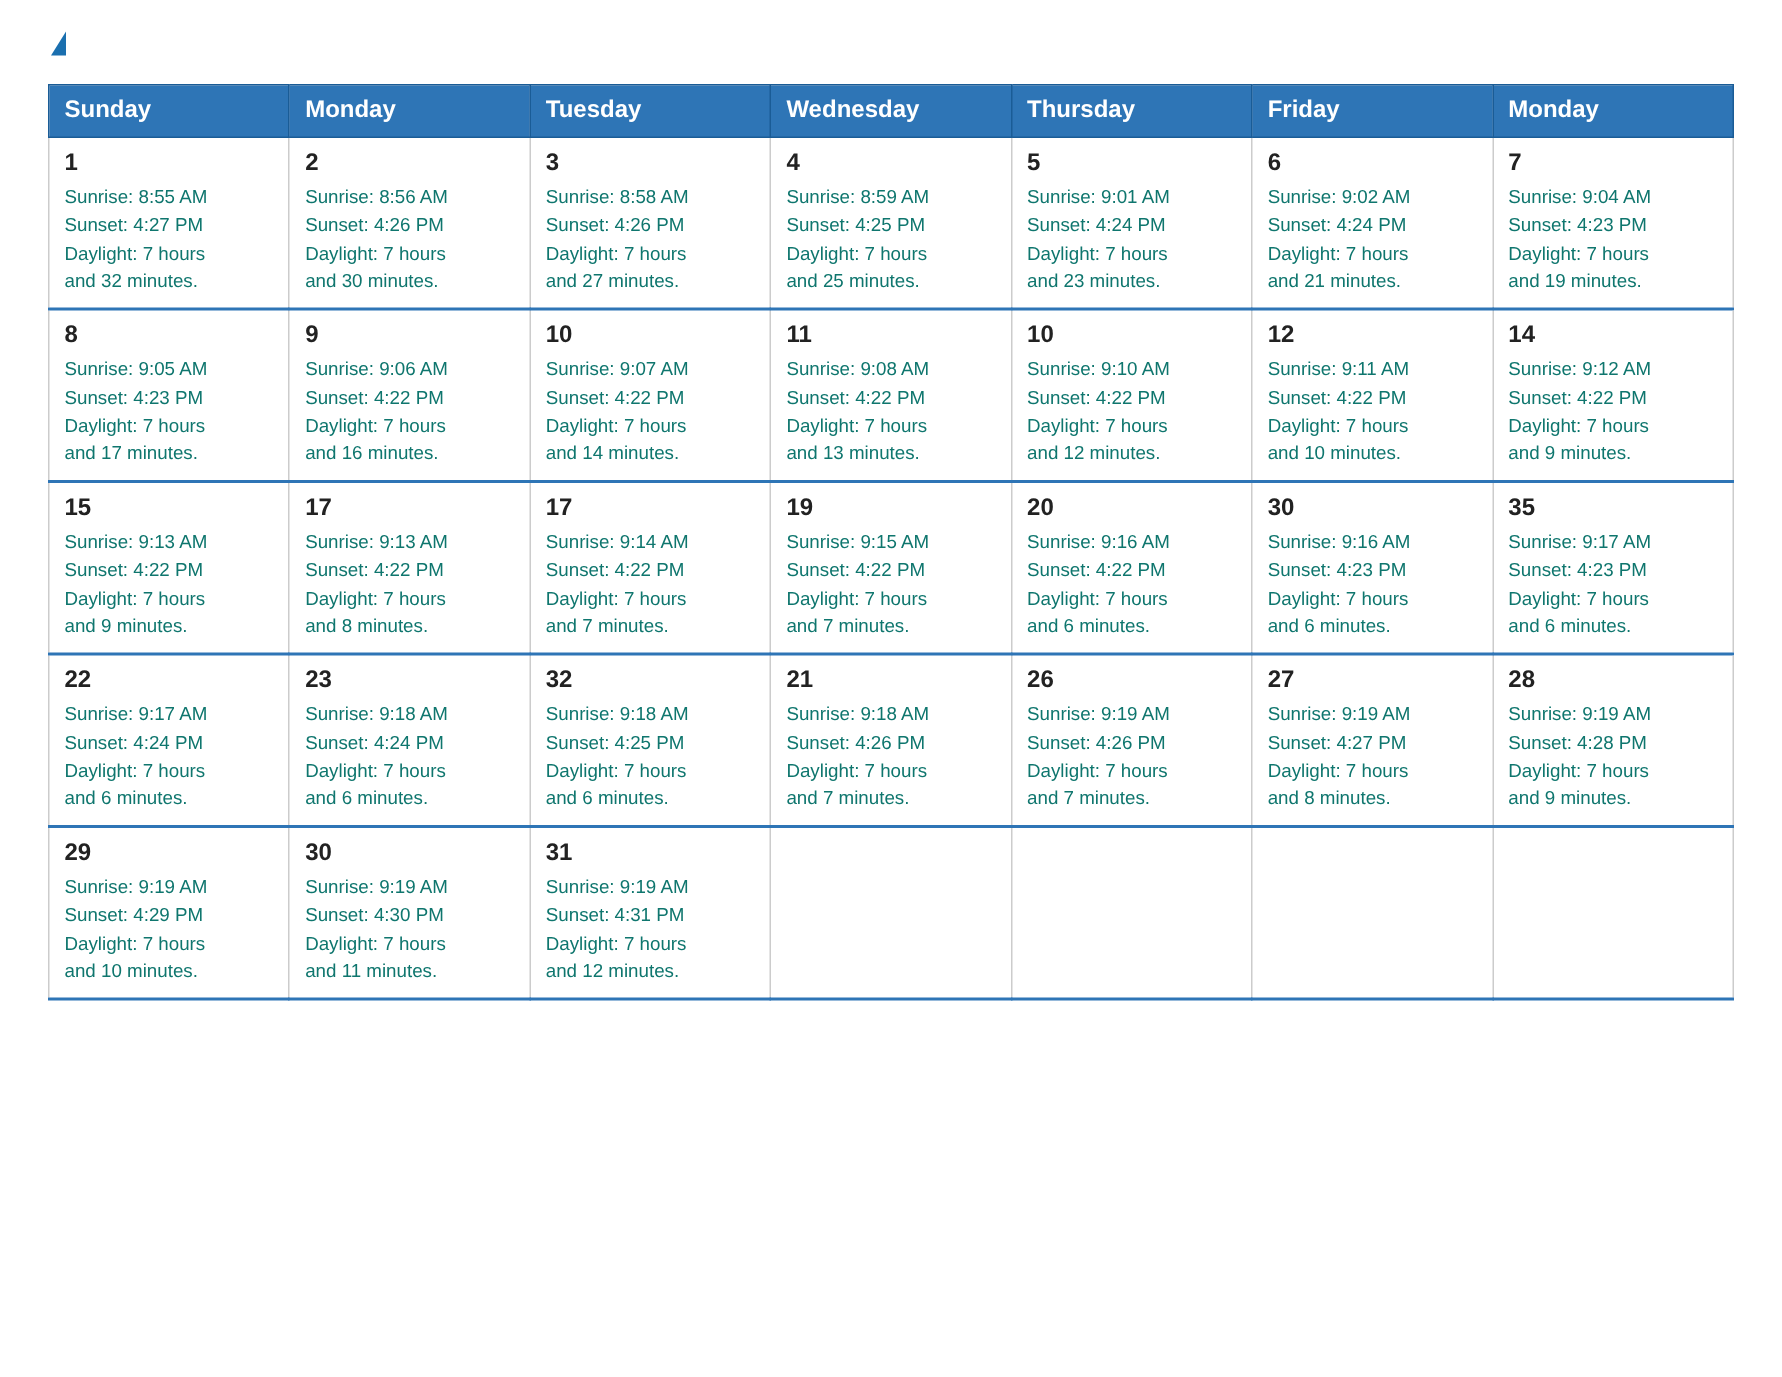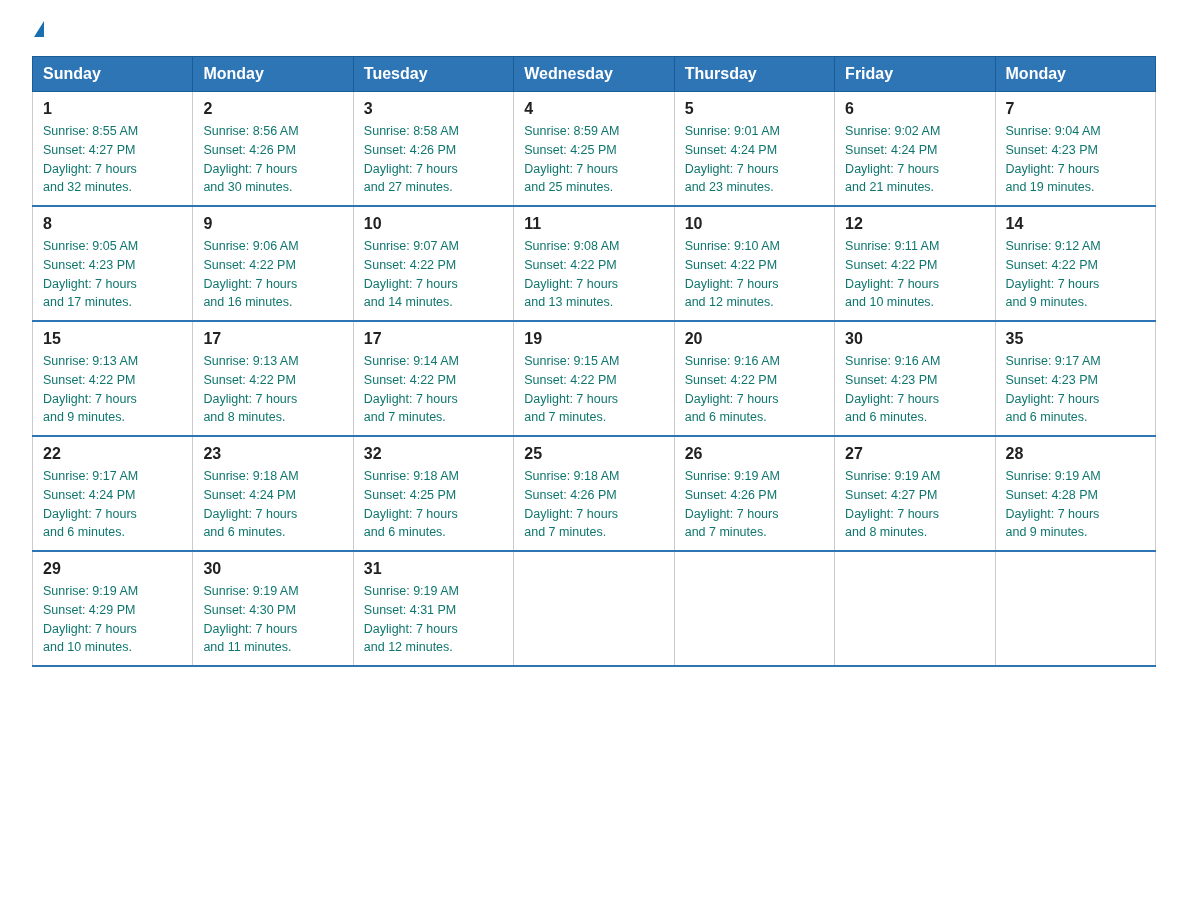--- a/index.html
+++ b/index.html
@@ -228,21 +228,21 @@
       </td>
         <td>
         <span class="day-num">23</span>
         <div class="day-info">Sunrise: 9:18 AM<br>Sunset: 4:24 PM<br>Daylight: 7 hours<br>and 6 minutes.</div>
       </td>
         <td>
         <span class="day-num">32</span>
         <div class="day-info">Sunrise: 9:18 AM<br>Sunset: 4:25 PM<br>Daylight: 7 hours<br>and 6 minutes.</div>
       </td>
         <td>
-        <span class="day-num">25</span>
+        <span class="day-num">21</span>
         <div class="day-info">Sunrise: 9:18 AM<br>Sunset: 4:26 PM<br>Daylight: 7 hours<br>and 7 minutes.</div>
       </td>
         <td>
         <span class="day-num">26</span>
         <div class="day-info">Sunrise: 9:19 AM<br>Sunset: 4:26 PM<br>Daylight: 7 hours<br>and 7 minutes.</div>
       </td>
         <td>
         <span class="day-num">27</span>
         <div class="day-info">Sunrise: 9:19 AM<br>Sunset: 4:27 PM<br>Daylight: 7 hours<br>and 8 minutes.</div>
       </td>

